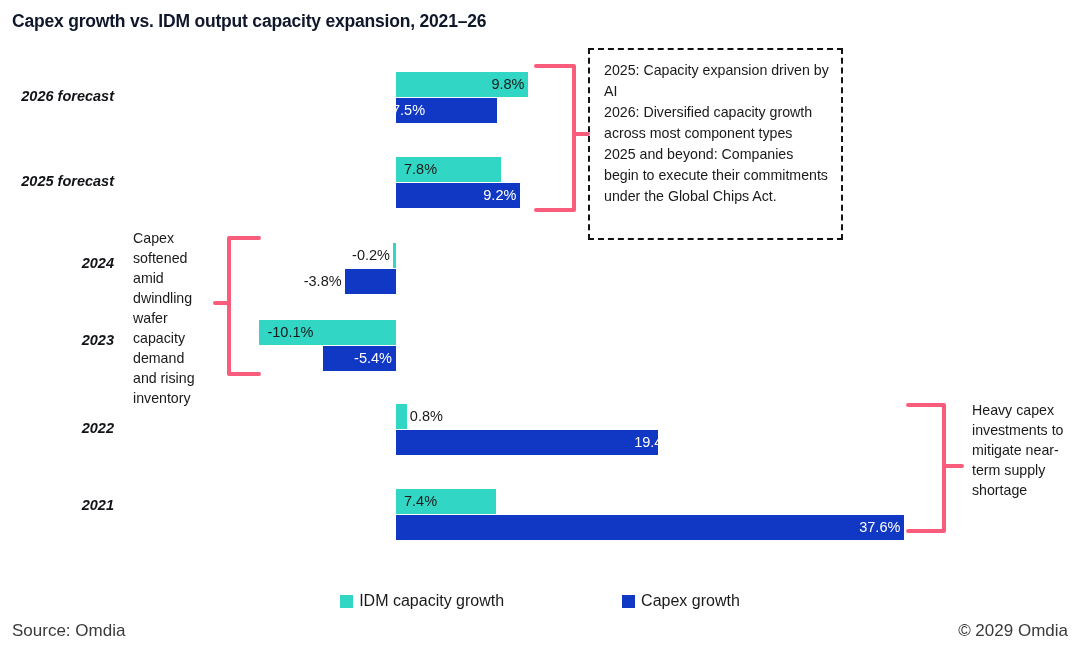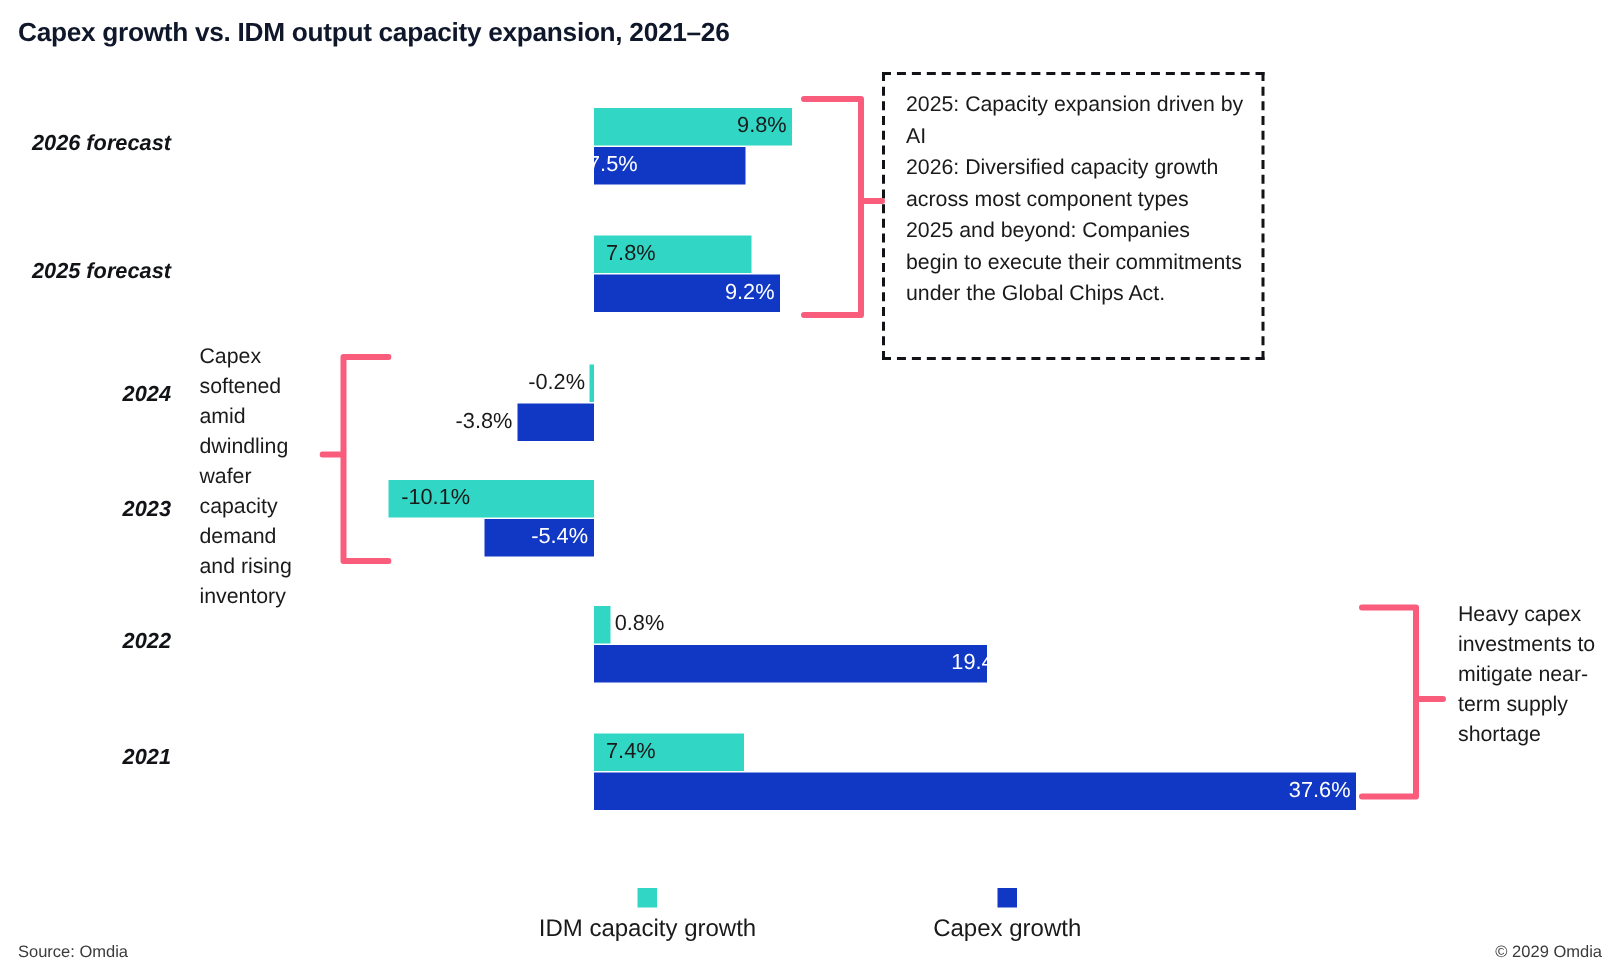--- a/index.html
+++ b/index.html
@@ -62,32 +62,32 @@
 
   
   .bracket{position:absolute;}
 
   
   .legend{
     position:absolute; left:0; top:592px; width:1080px;
     display:flex; justify-content:center; gap:118px;
     align-items:center;
   }
-  .legend-item{display:flex; align-items:center; gap:6px;flex-direction:column;}
+  .legend-item{display:flex; align-items:center; gap:6px;}
   .legend-swatch{width:13px;height:13px;display:inline-block;}
   .legend-swatch.teal{background:#31D6C4;}
   .legend-swatch.blue{background:#1038C4;}
   .legend-text{font-size:16px;color:#1a1a1a;}
 
   
   .footer{
     position:absolute; bottom:9px; left:0; width:1080px;
     display:flex; justify-content:space-between;
     padding:0 12px; box-sizing:border-box;
-    font-size:11px; color:#3a3a3a;
+    font-size:17px; color:#3a3a3a;
   }
 </style>
 </head>
 <body>
 
 <div id="page">
 
   <div class="chart-title">Capex growth vs. IDM output capacity expansion, 2021–26</div>
 
   <div class="plot" id="plot">

